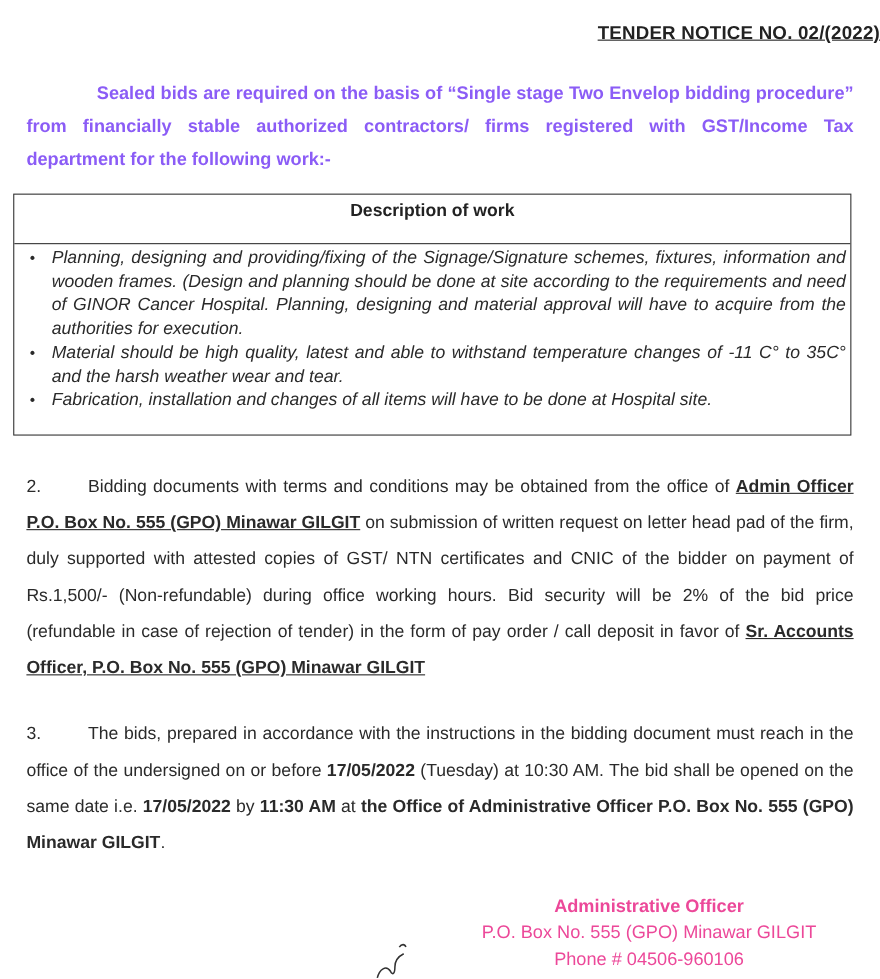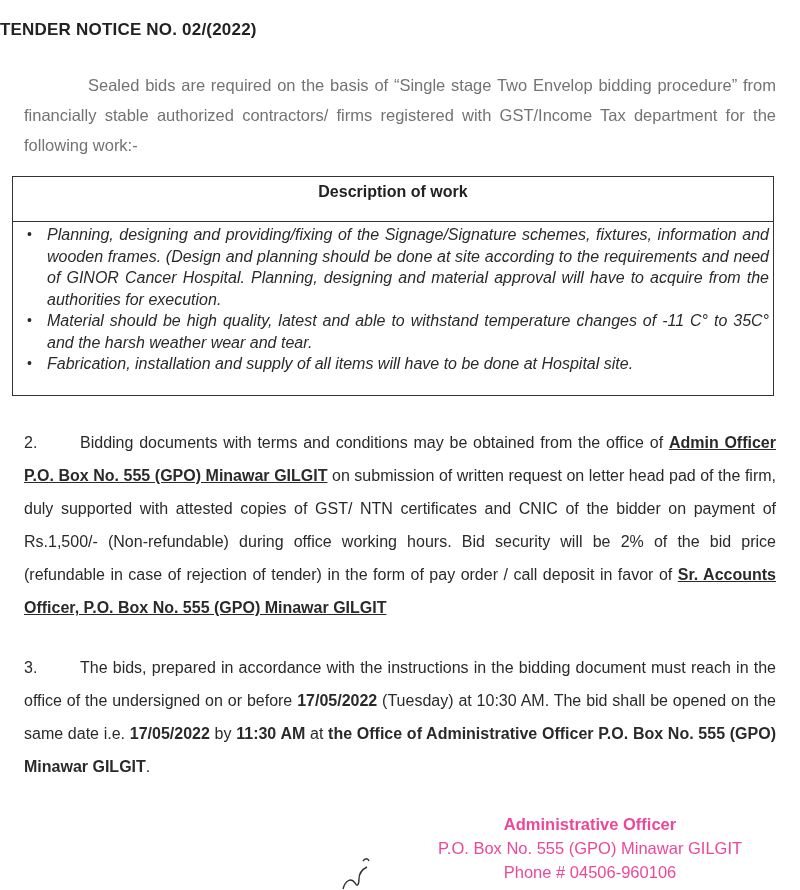--- a/index.html
+++ b/index.html
@@ -4,29 +4,29 @@
 <style>
   html, body { margin: 0; padding: 0; background: #ffffff; }
   body {
     width: 800px; height: 890px; overflow: hidden; position: relative;
     font-family: "Liberation Sans", sans-serif;
     color: #1a1a1a;
   }
   .page { position: absolute; left: 0; top: 0; width: 800px; height: 890px; }
 
   .title {
-    position: absolute; top: 20px; left: 0; width: 800px; text-align: left;
+    position: absolute; top: 20px; left: 0; width: 800px; text-align: right;
     font-size: 17px; font-weight: bold; letter-spacing: 0.2px;
-    color: #222;
+    text-decoration: underline; color: #222;
   }
 
   .intro {
     position: absolute; top: 70px; left: 24px; width: 752px;
     font-size: 16.5px; line-height: 30px; text-align: justify;
-    text-indent: 64px; color: #737373;
+    text-indent: 64px; color: #8b5cf6; font-weight: bold;
   }
 
   .work-box {
     position: absolute; top: 176px; left: 12px; width: 762px; height: 220px;
     border: 1.5px solid #333; box-sizing: border-box;
   }
   .work-head {
     height: 44px; border-bottom: 1.5px solid #333; text-align: center;
     font-size: 16px; font-weight: bold; line-height: 30px; color: #222;
   }
@@ -75,21 +75,21 @@
       <li class="work-item">
         <span class="bullet">•</span>
         <span>Planning, designing and providing/fixing of the Signage/Signature schemes, fixtures, information and wooden frames. (Design and planning should be done at site according to the requirements and need of GINOR Cancer Hospital. Planning, designing and material approval will have to acquire from the authorities for execution.</span>
       </li>
       <li class="work-item">
         <span class="bullet">•</span>
         <span>Material should be high quality, latest and able to withstand temperature changes of -11 C° to 35C° and the harsh weather wear and tear.</span>
       </li>
       <li class="work-item">
         <span class="bullet">•</span>
-        <span>Fabrication, installation and supply of all items will have to be done at Hospital site.</span>
+        <span>Fabrication, installation and changes of all items will have to be done at Hospital site.</span>
       </li>
     </ul>
   </div>
 
   <div class="para para2"><span class="pnum">2.</span><span>Bidding documents with terms and conditions may be obtained from the office of </span><span class="bu">Admin Officer P.O. Box No. 555 (GPO) Minawar GILGIT</span><span> on submission of written request on letter head pad of the firm, duly supported with attested copies of GST/ NTN certificates and CNIC of the bidder on payment of Rs.1,500/- (Non-refundable) during office working hours. Bid security will be 2% of the bid price (refundable in case of rejection of tender) in the form of pay order / call deposit in favor of </span><span class="bu">Sr. Accounts Officer, P.O. Box No. 555 (GPO) Minawar GILGIT</span></div>
 
   <div class="para para3"><span class="pnum">3.</span><span>The bids, prepared in accordance with the instructions in the bidding document must reach in the office of the undersigned on or before </span><span class="b">17/05/2022</span><span> (Tuesday) at 10:30 AM.  The bid shall be opened on the same date i.e. </span><span class="b">17/05/2022</span><span> by </span><span class="b">11:30 AM</span><span> at </span><span class="b">the Office of Administrative Officer P.O. Box No. 555 (GPO) Minawar GILGIT</span><span>.</span></div>
 
   <div class="signature">
     <div class="sig-title">Administrative Officer</div>

